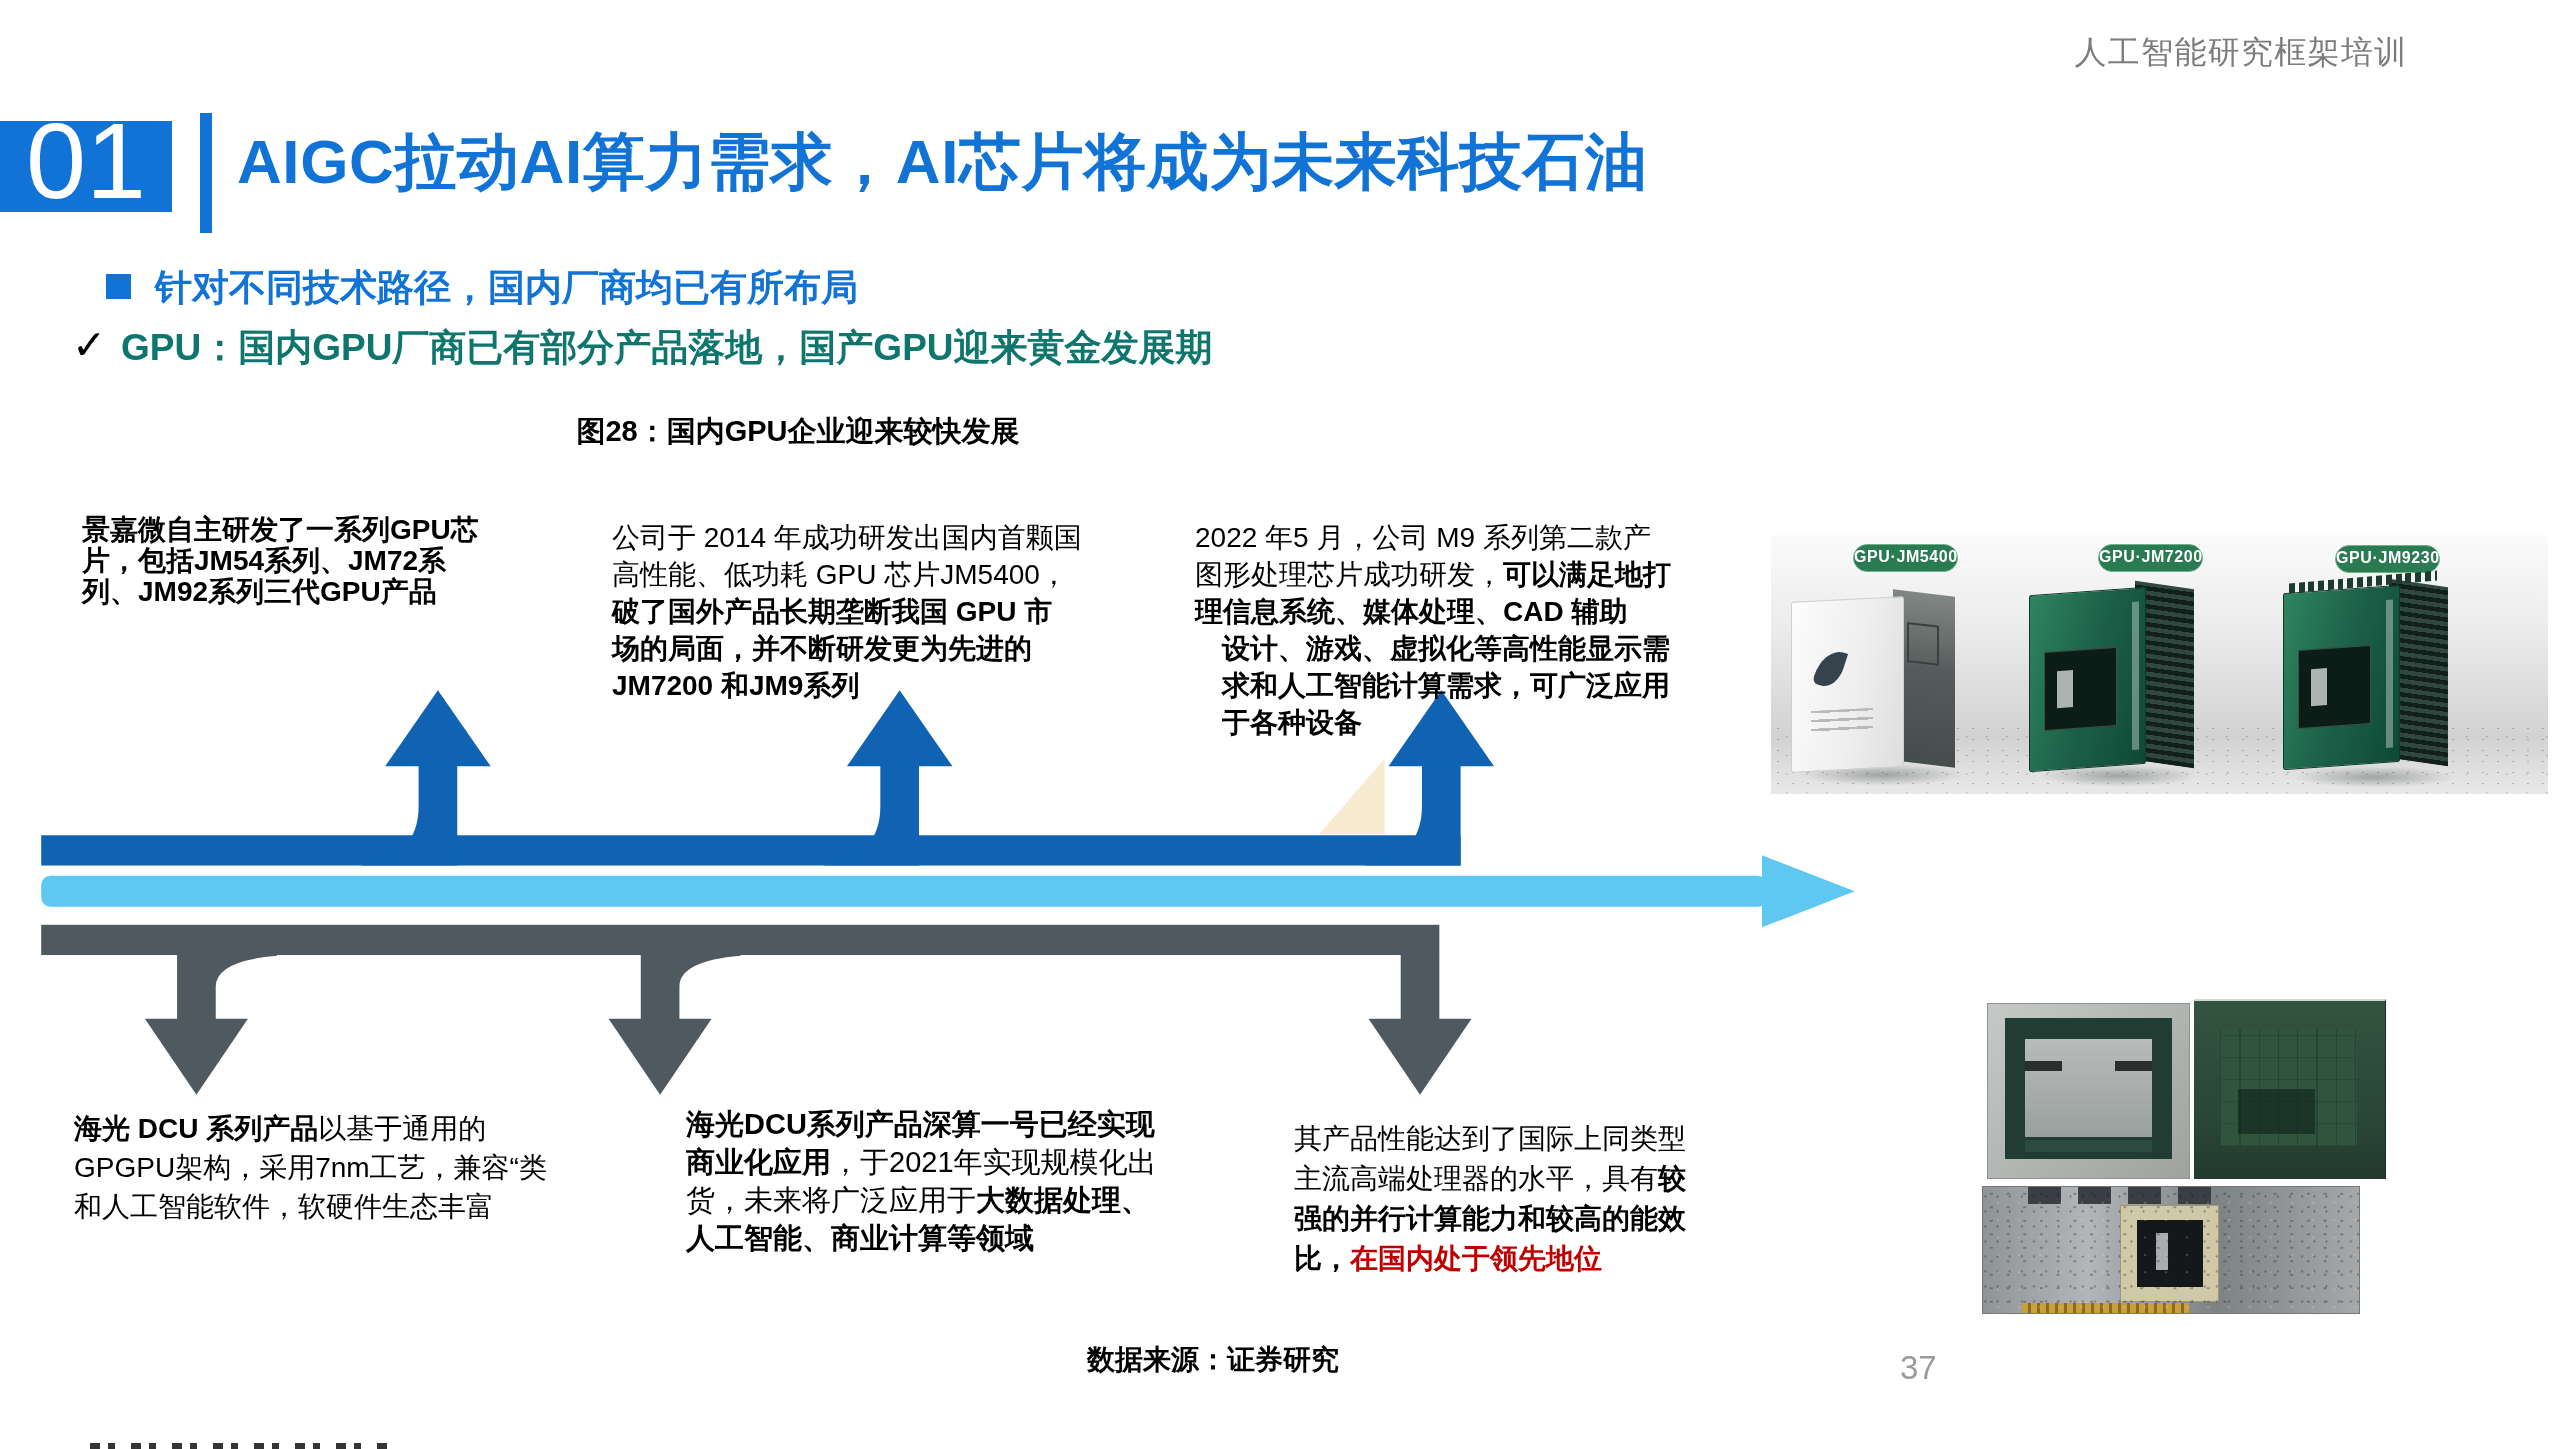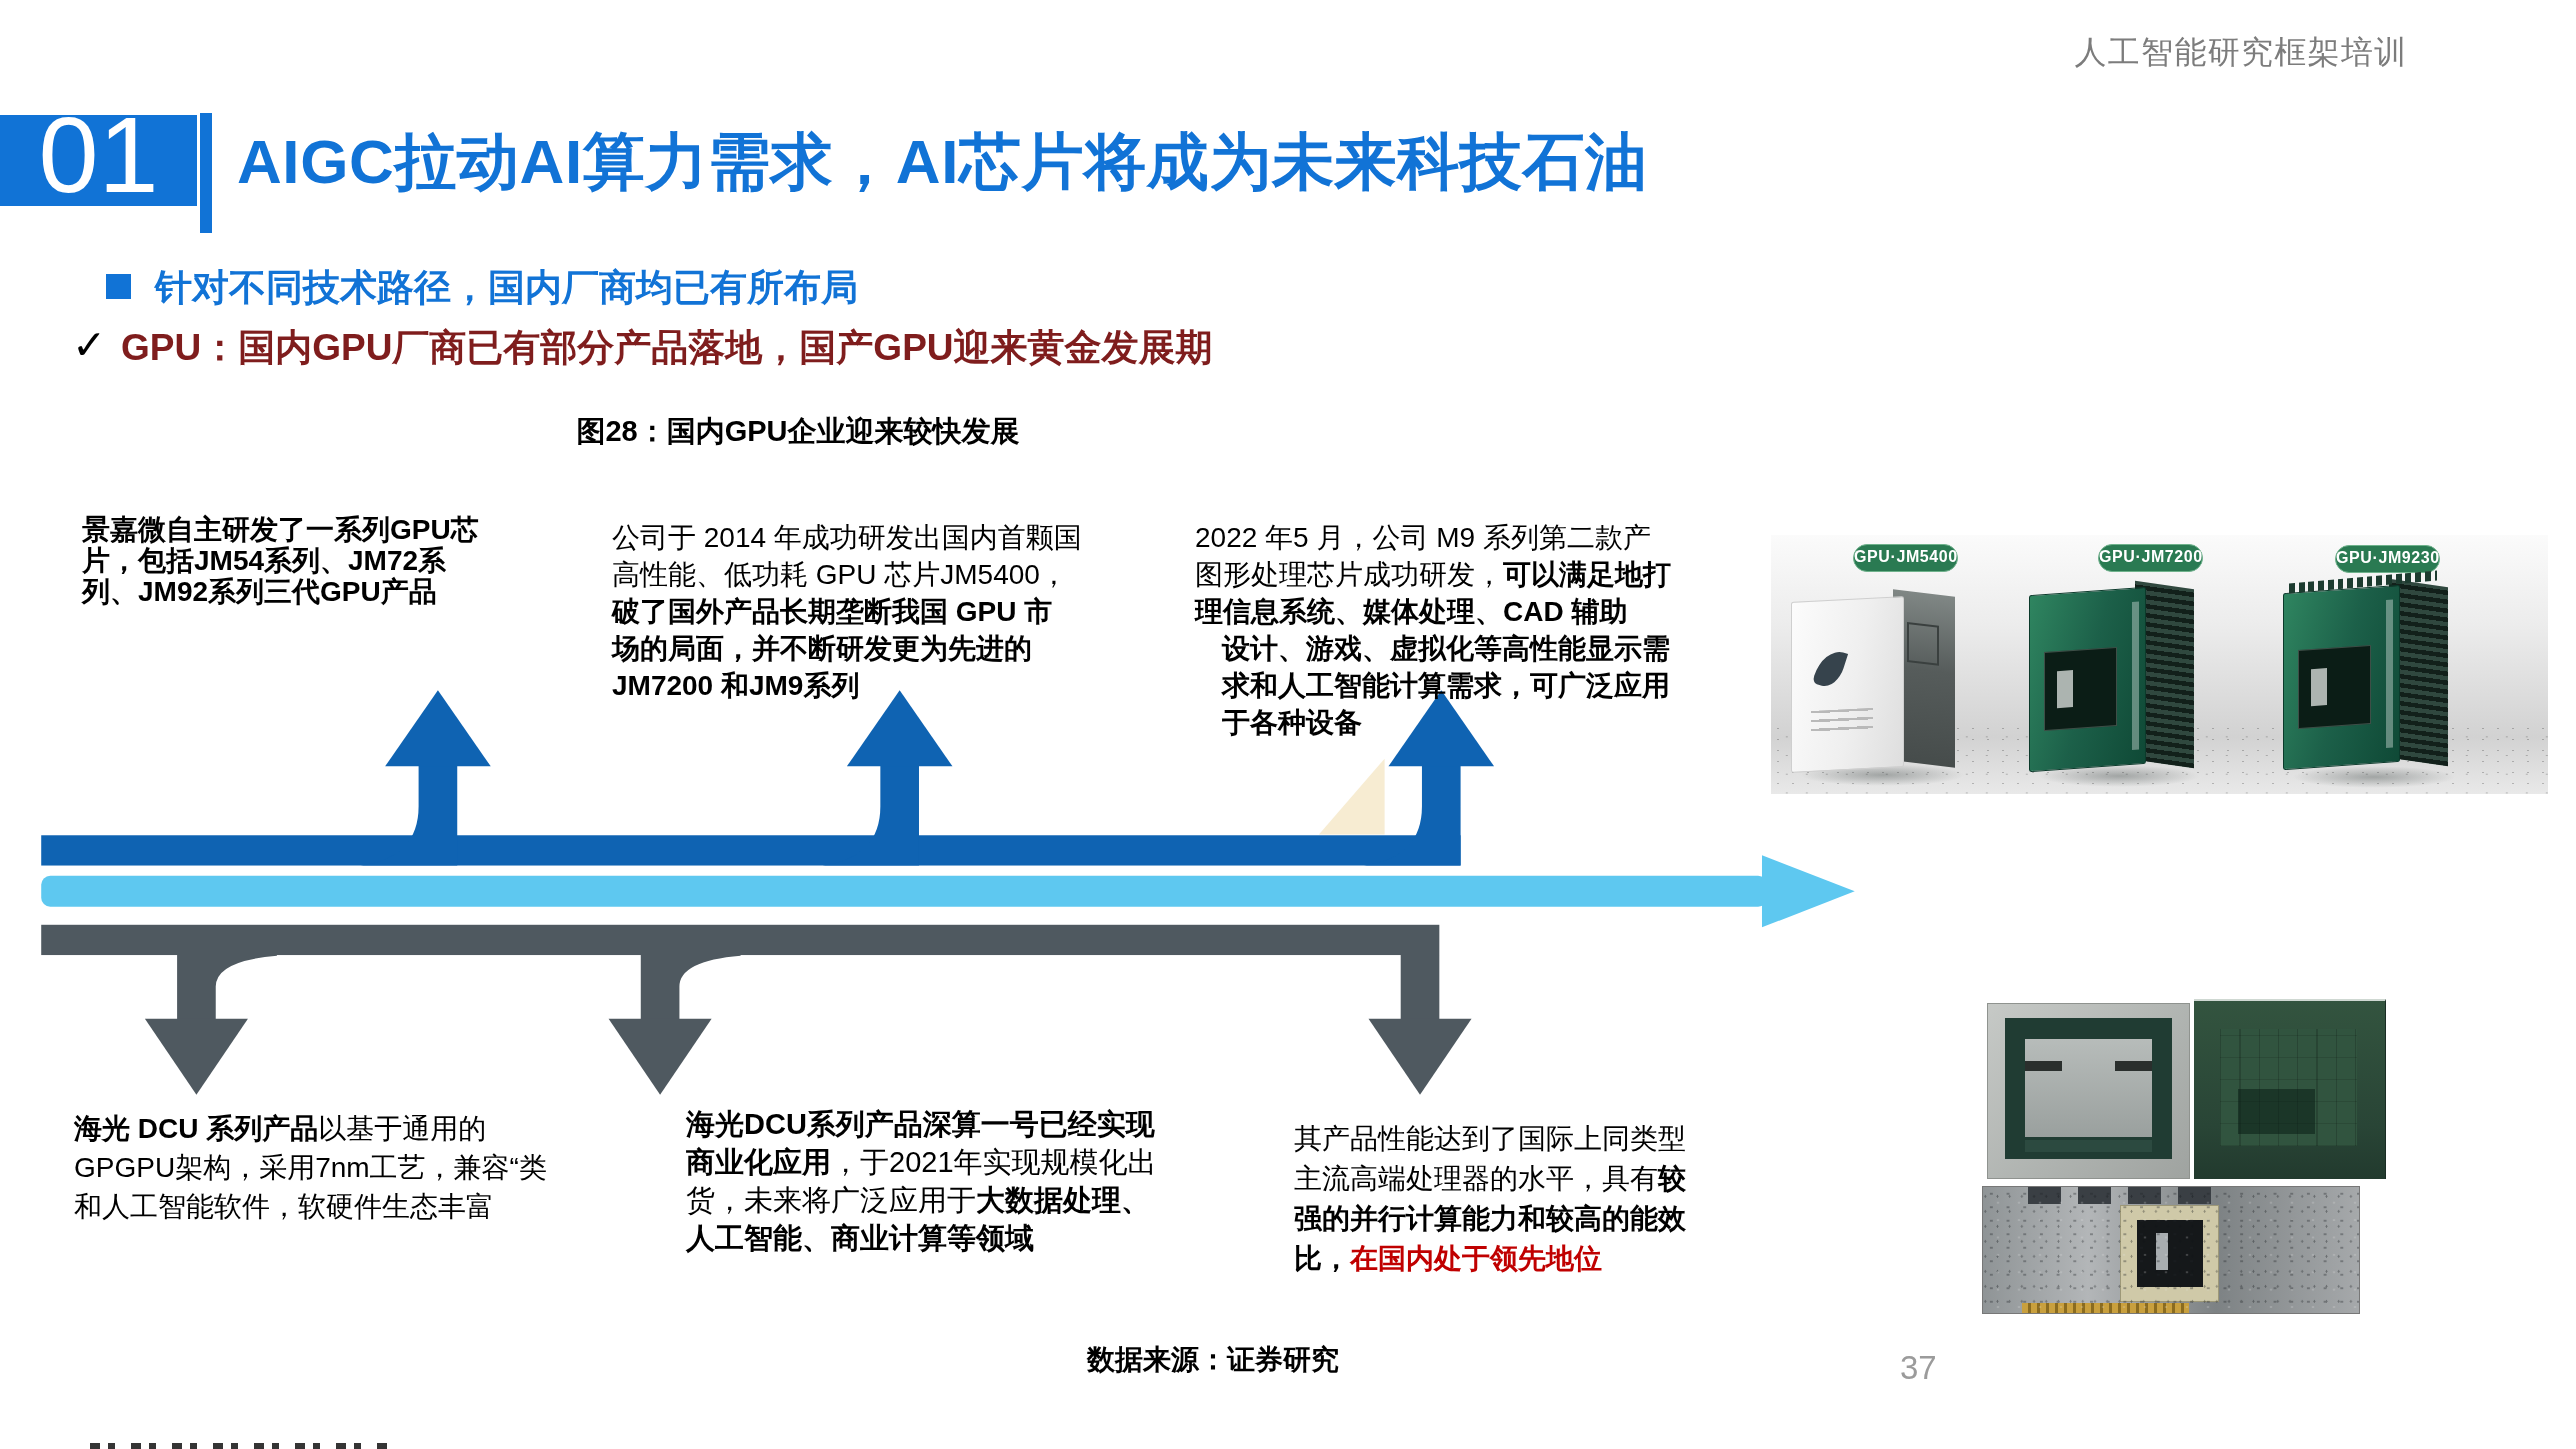--- a/index.html
+++ b/index.html
@@ -13,32 +13,32 @@
   }
   html,body{margin:0;padding:0;background:#fff;}
   .slide{position:relative;width:2576px;height:1449px;background:#ffffff;overflow:hidden;
          font-family:"Liberation Sans","DejaVu Sans",sans-serif;color:#000;}
 
   
   .hdr-right{position:absolute;left:2009px;top:31px;width:464px;text-align:center;
              font-size:32px;color:var(--header-gray);letter-spacing:1.3px;}
 
   
-  .num-box{position:absolute;left:0;top:115px;width:172px;height:91px;background:var(--accent-blue);padding-left:25px;}
+  .num-box{position:absolute;left:0;top:121px;width:172px;height:91px;background:var(--accent-blue);}
   .num-box span{position:absolute;left:0;top:-14px;width:100%;text-align:center;
                 font-size:108px;font-weight:400;color:#fff;line-height:108px;}
   .accent-bar{position:absolute;left:200px;top:113px;width:11.6px;height:120px;background:var(--accent-blue);}
   .page-title{position:absolute;left:237px;top:120px;font-size:62px;font-weight:700;
               color:var(--accent-blue);letter-spacing:0.6px;white-space:nowrap;}
 
   
   .b1-square{position:absolute;left:106px;top:274px;width:24.5px;height:24.5px;background:var(--accent-blue);}
   .b1-text{position:absolute;left:155px;top:263px;font-size:37px;font-weight:700;color:var(--accent-blue);white-space:nowrap;}
   .b2-check{position:absolute;left:72px;top:321px;font-size:41px;font-weight:700;color:#000;}
-  .b2-text{position:absolute;left:121px;top:323px;font-size:37px;font-weight:700;color:#7f1d1d;white-space:nowrap;}
+  .b2-text{position:absolute;left:121px;top:323px;font-size:37px;font-weight:700;color:#0f766e;white-space:nowrap;}
 
   .fig-caption{position:absolute;left:444px;top:412px;width:708px;text-align:center;
                font-size:29px;font-weight:700;color:#000;white-space:nowrap;}
 
   
   .block{position:absolute;font-size:28px;line-height:37px;color:#000;white-space:nowrap;}
   .run-r{font-weight:400;}
   .run-b{font-weight:700;}
   .run-rb{font-weight:700;color:var(--red);}
   #blk-jjw{left:82px;top:514px;font-size:28px;line-height:31px;font-weight:700;}

